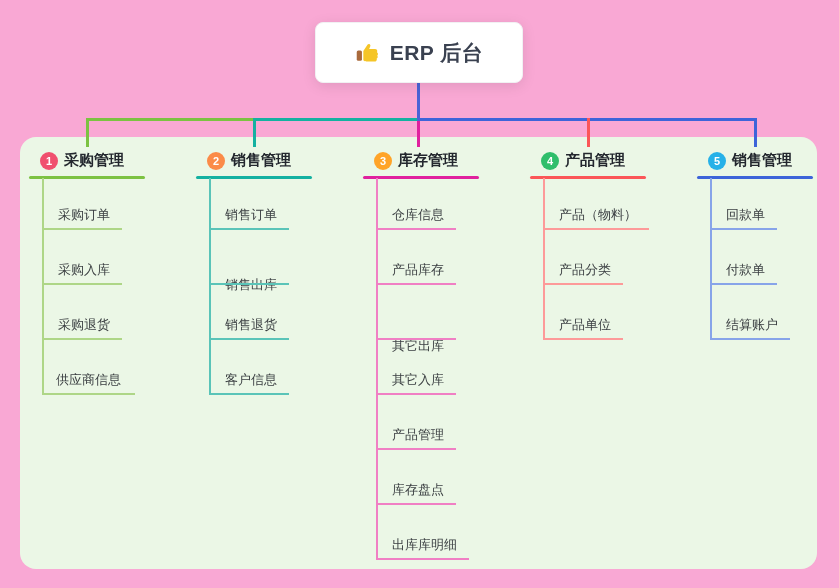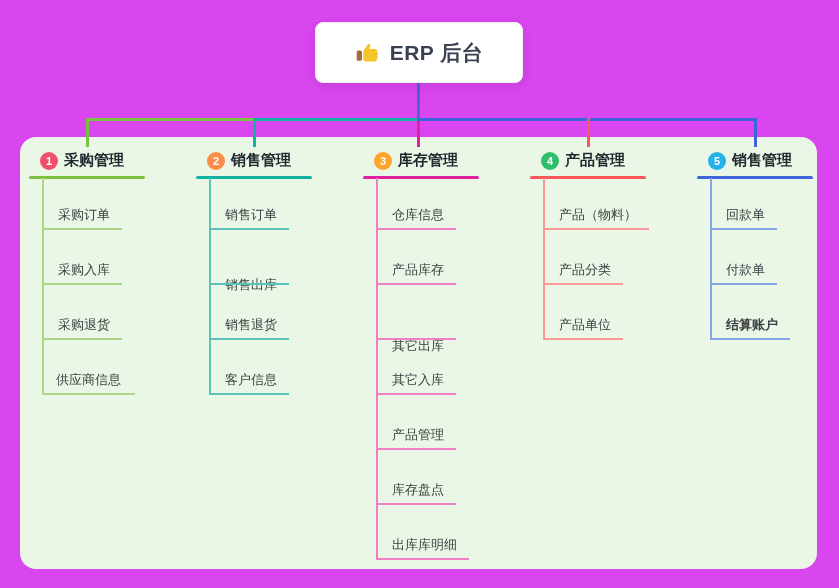--- a/index.html
+++ b/index.html
@@ -1,19 +1,19 @@
 <!DOCTYPE html>
 <html><head>
 <meta charset="utf-8">
 <style>
   html,body{margin:0;padding:0;background:#ffffff;}
   .canvas{
     position:relative;width:839px;height:588px;overflow:hidden;
     font-family:"Liberation Sans","DejaVu Sans",sans-serif;
-    background:#d946ef;
+    background:#f9a8d4;
   }
   .panel{
     position:absolute;left:20px;top:137px;width:797px;height:432px;
     border-radius:16px;
   }
   .root-card{
     position:absolute;left:315px;top:22px;width:208px;height:61px;
     background:#ffffff;border:1px solid #f1f1f3;border-radius:8px;
     box-shadow:0 3px 14px rgba(0,0,0,.10);
     display:flex;align-items:center;justify-content:center;gap:10px;
@@ -134,17 +134,17 @@
         <div class="branch-header" style="left: 708px; top: 151px;">
           <span class="badge" style="background: rgb(38, 177, 232);">5</span>
           <span class="branch-label">销售管理</span>
         </div>
         <div class="header-underline" style="left: 697px; top: 176px; width: 116px; background: rgb(61, 100, 217);"></div>
         <div class="trunk" style="left: 710px; top: 178px; height: 162px; background: rgb(135, 164, 233);"></div>
         <div class="child-label" style="left: 726px; top: 206px; font-family: Liberation Serif, serif;">回款单</div>
         <div class="child-underline" style="left: 710px; top: 228px; width: 67px; background: rgb(135, 164, 233);"></div>
         <div class="child-label" style="left: 726px; top: 261px;">付款单</div>
         <div class="child-underline" style="left: 710px; top: 283px; width: 67px; background: rgb(135, 164, 233);"></div>
-        <div class="child-label" style="left: 726px; top: 316px; font-weight: bold;">结算账户</div>
+        <div class="child-label" style="left: 726px; top: 316px;">结算账户</div>
         <div class="child-underline" style="left: 710px; top: 338px; width: 80px; background: rgb(135, 164, 233);"></div>
       </div>
     </div>
 </div>
 
 </body></html>

